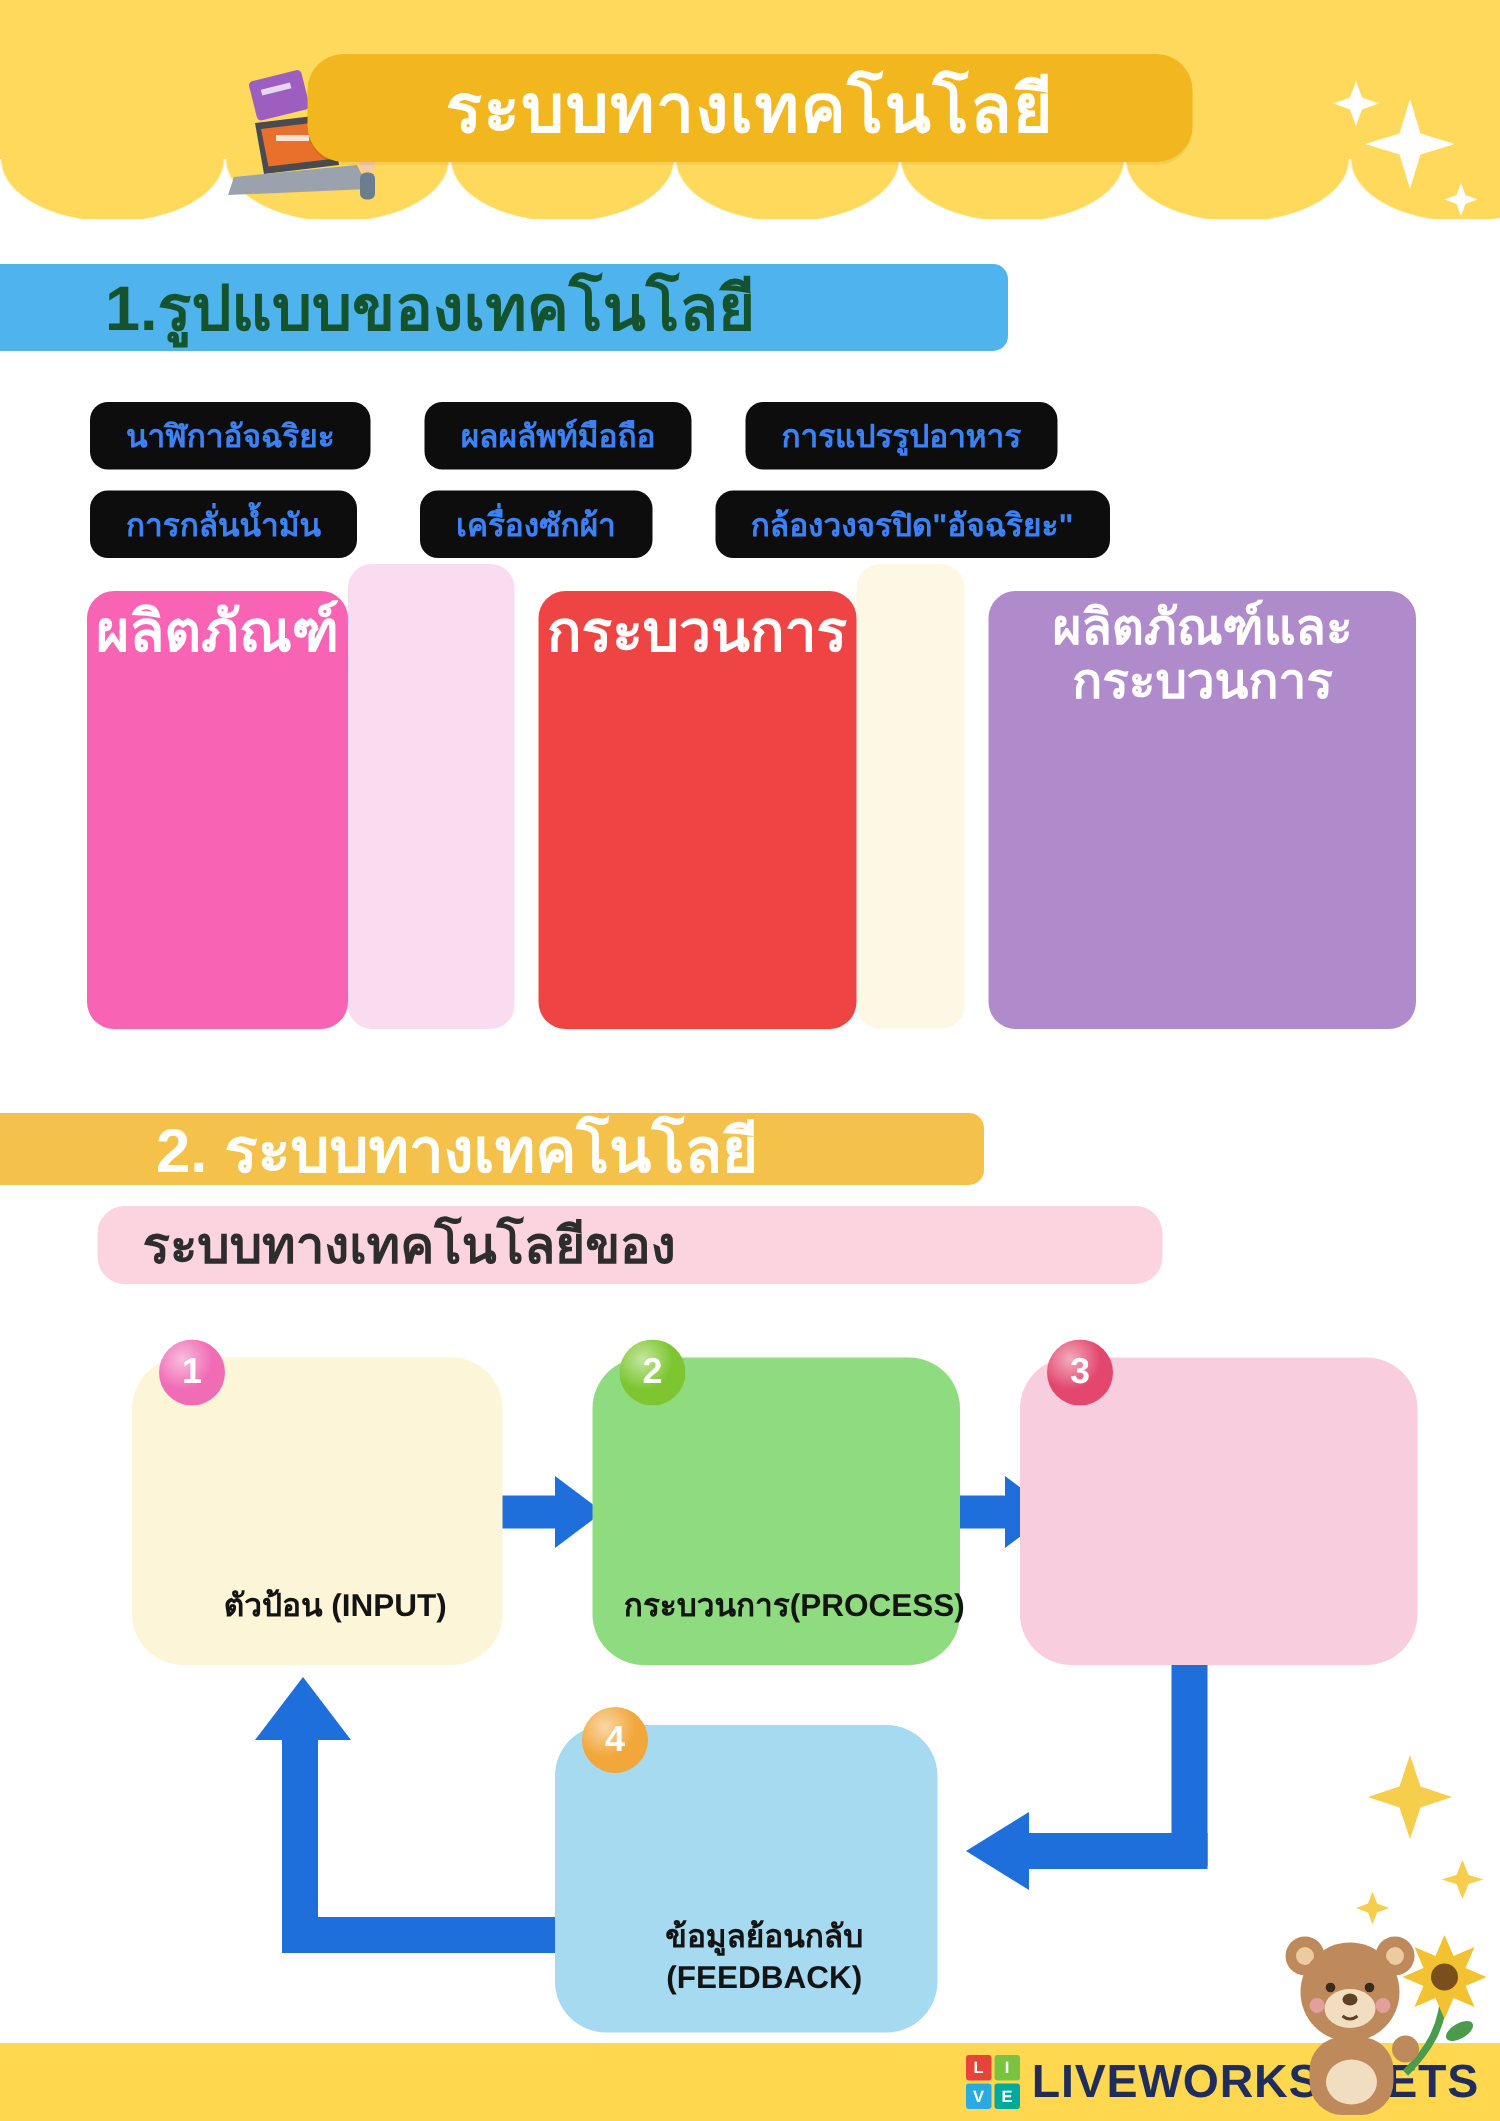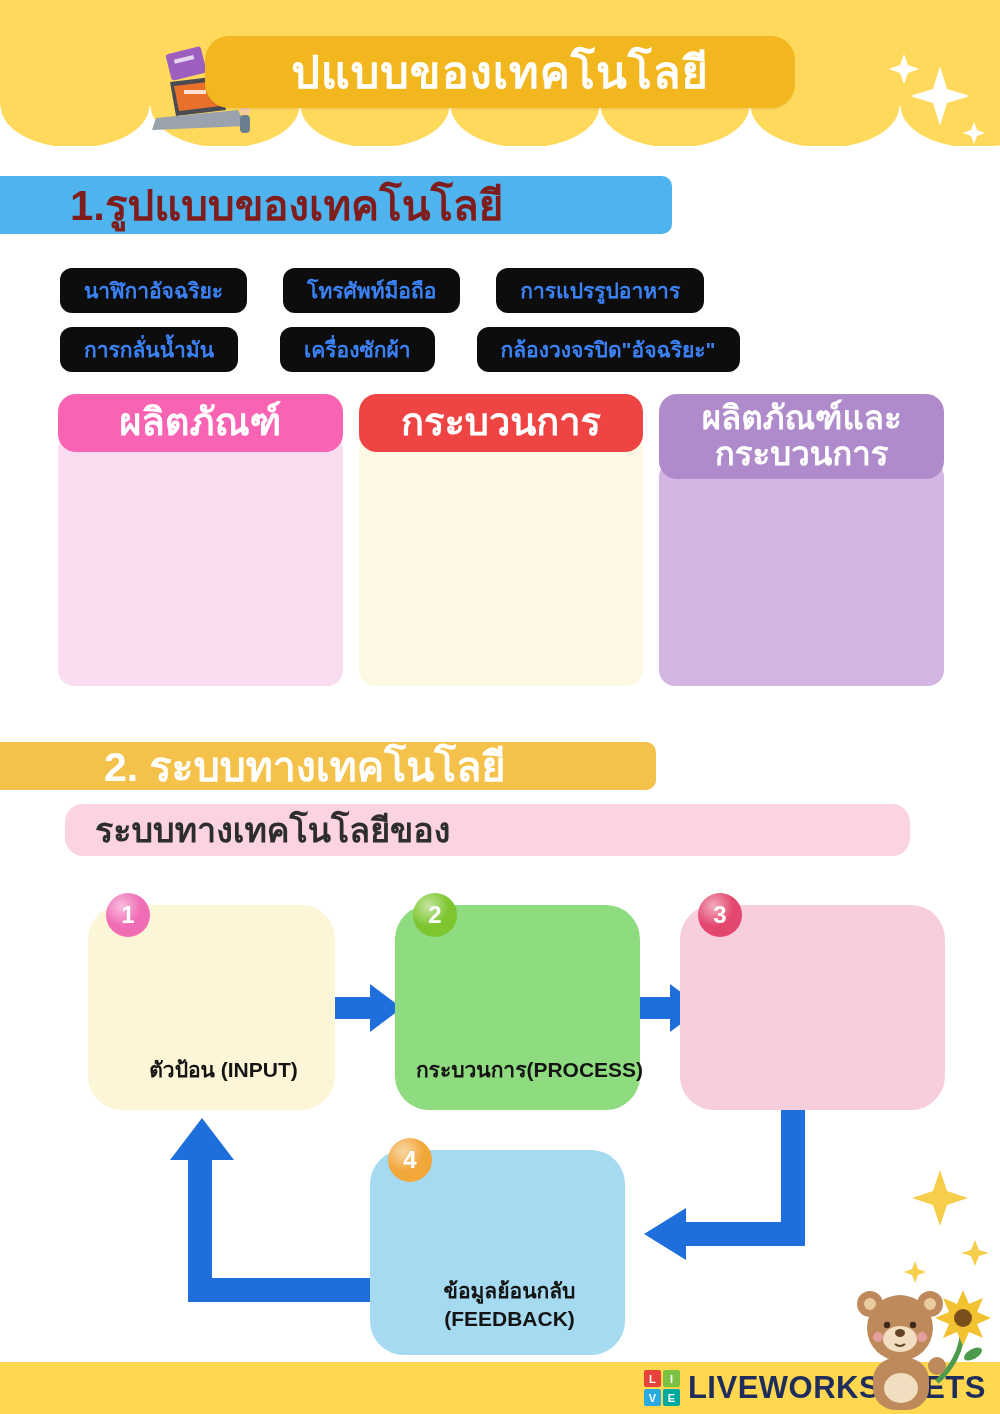--- a/index.html
+++ b/index.html
@@ -24,57 +24,57 @@
   }
   .laptop-illu { position:absolute; left:140px; top:46px; width:120px; height:100px; }
   .sparkles-top { position:absolute; left:880px; top:48px; width:110px; height:100px; }
   .sparkles-bottom { position:absolute; left:890px; top:1158px; width:110px; height:130px; }
 
   
   .banner1 {
     position:absolute; left:0; top:176px; width:672px; height:58px;
     background:#4FB3EE; border-radius:0 10px 10px 0;
     display:flex; align-items:center; padding-left:70px;
-    color:#7f1d1d; font-size:42px; font-weight:800;
+    color:#14532d; font-size:42px; font-weight:800;
   }
   .banner2 {
     position:absolute; left:0; top:714px; width:656px; height:48px;
     background:#F4C24A; border-radius:0 10px 10px 0;
     display:flex; align-items:center; padding-left:104px;
     color:#fff; font-size:41px; font-weight:800;margin-top:28px;
   }
 
   
   .pills { position:absolute; left:60px; top:268px; width:920px; }
   .pill-row { display:flex; gap:36px; margin-bottom:14px; }
   .pill-row.second { gap:42px;margin-top:12px; }
   .pill {
     background:#0D0D0D; color:#3b82f6; border-radius:12px;
     padding:6px 24px; font-size:21px; font-weight:600; white-space:nowrap; cursor:grab;
   }
 
   
   .columns { position:absolute; left:58px; top:394px; width:886px; height:292px; display:flex; gap:16px; }
-  .column { flex:1; display:flex; flex-direction:column; }
+  .column { flex:1; display:flex; }
   .col-header {
     border-radius:18px; text-align:center; color:#fff; font-weight:800;
     font-size:38px; padding:8px 6px; position:relative; z-index:2; line-height:1.1;
   }
   .col-header.small { font-size:33px; padding:6px 10px; }
   .col-box { flex:1; border-radius:16px; margin-top:-18px; z-index:1; }
   .hdr-pink { background:#F963B4; }
   .hdr-yellow { background:#ef4444; }
   .hdr-purple { background:#B08BCB; }
   .box-pink { background:#F9DCF0; }
   .box-cream { background:#FCF8E3; }
   .box-purple { background:#D3B6E3; }
 
   
   .answer-bar {
-    position:absolute; left:65px; top:804px; width:845px; height:52px;
+    position:absolute; left:65px; top:804px; width:710px; height:52px;
     background:#FBD4E0; border-radius:18px; display:flex; align-items:center;
     padding-left:30px; font-size:34px; color:#2d2d2d; font-weight:600;
   }
 
   
   .diagram { position:absolute; left:0; top:888px; width:1000px; height:482px; }
   .arrows { position:absolute; left:0; top:0; width:1000px; height:482px; }
   .flow-box {
     position:absolute; border-radius:34px; z-index:2;
   }
@@ -126,34 +126,34 @@
     <rect x="44" y="44" width="22" height="4" fill="#ffffff" opacity="0.8"></rect>
     <polygon points="16,72 98,64 106,80 12,84" fill="#9AA3AD"></polygon>
     <circle cx="98" cy="34" r="8" fill="#E8A13C"></circle>
       <circle cx="98" cy="34" r="3" fill="#ffffff"></circle>
     <circle cx="111" cy="47" r="6" fill="#45B8A8"></circle>
       <circle cx="111" cy="47" r="2.2" fill="#ffffff"></circle>
     <circle cx="105" cy="64" r="5" fill="#F4C9A3"></circle>
     <rect x="100" y="69" width="10" height="18" rx="4" fill="#6B7E8F"></rect>
   </svg>
 
-  <div class="title-pill">ปแบบของเทคโนโลยี</div>
+  <div class="title-pill">ระบบทางเทคโนโลยี</div>
 
   <svg class="sparkles-top" viewBox="0 0 110 100" fill="#ffffff">
     <polygon points="60,18 67,41 90,48 67,55 60,78 53,55 30,48 53,41"></polygon>
     <polygon points="24,6 28,17 39,21 28,25 24,36 20,25 9,21 20,17"></polygon>
     <polygon points="94,74 97,82 105,85 97,88 94,96 91,88 83,85 91,82"></polygon>
   </svg>
 
   <div class="banner1">1.รูปแบบของเทคโนโลยี</div>
 
   <div class="pills">
     <div class="pill-row">
       <div class="pill">นาฬิกาอัจฉริยะ</div>
-      <div class="pill">โทรศัพท์มือถือ</div>
+      <div class="pill">ผลผลัพท์มือถือ</div>
       <div class="pill">การแปรรูปอาหาร</div>
     </div>
     <div class="pill-row second">
       <div class="pill">การกลั่นน้ำมัน</div>
       <div class="pill">เครื่องซักผ้า</div>
       <div class="pill">กล้องวงจรปิด"อัจฉริยะ"</div>
     </div>
   </div>
 
   <div class="columns">

